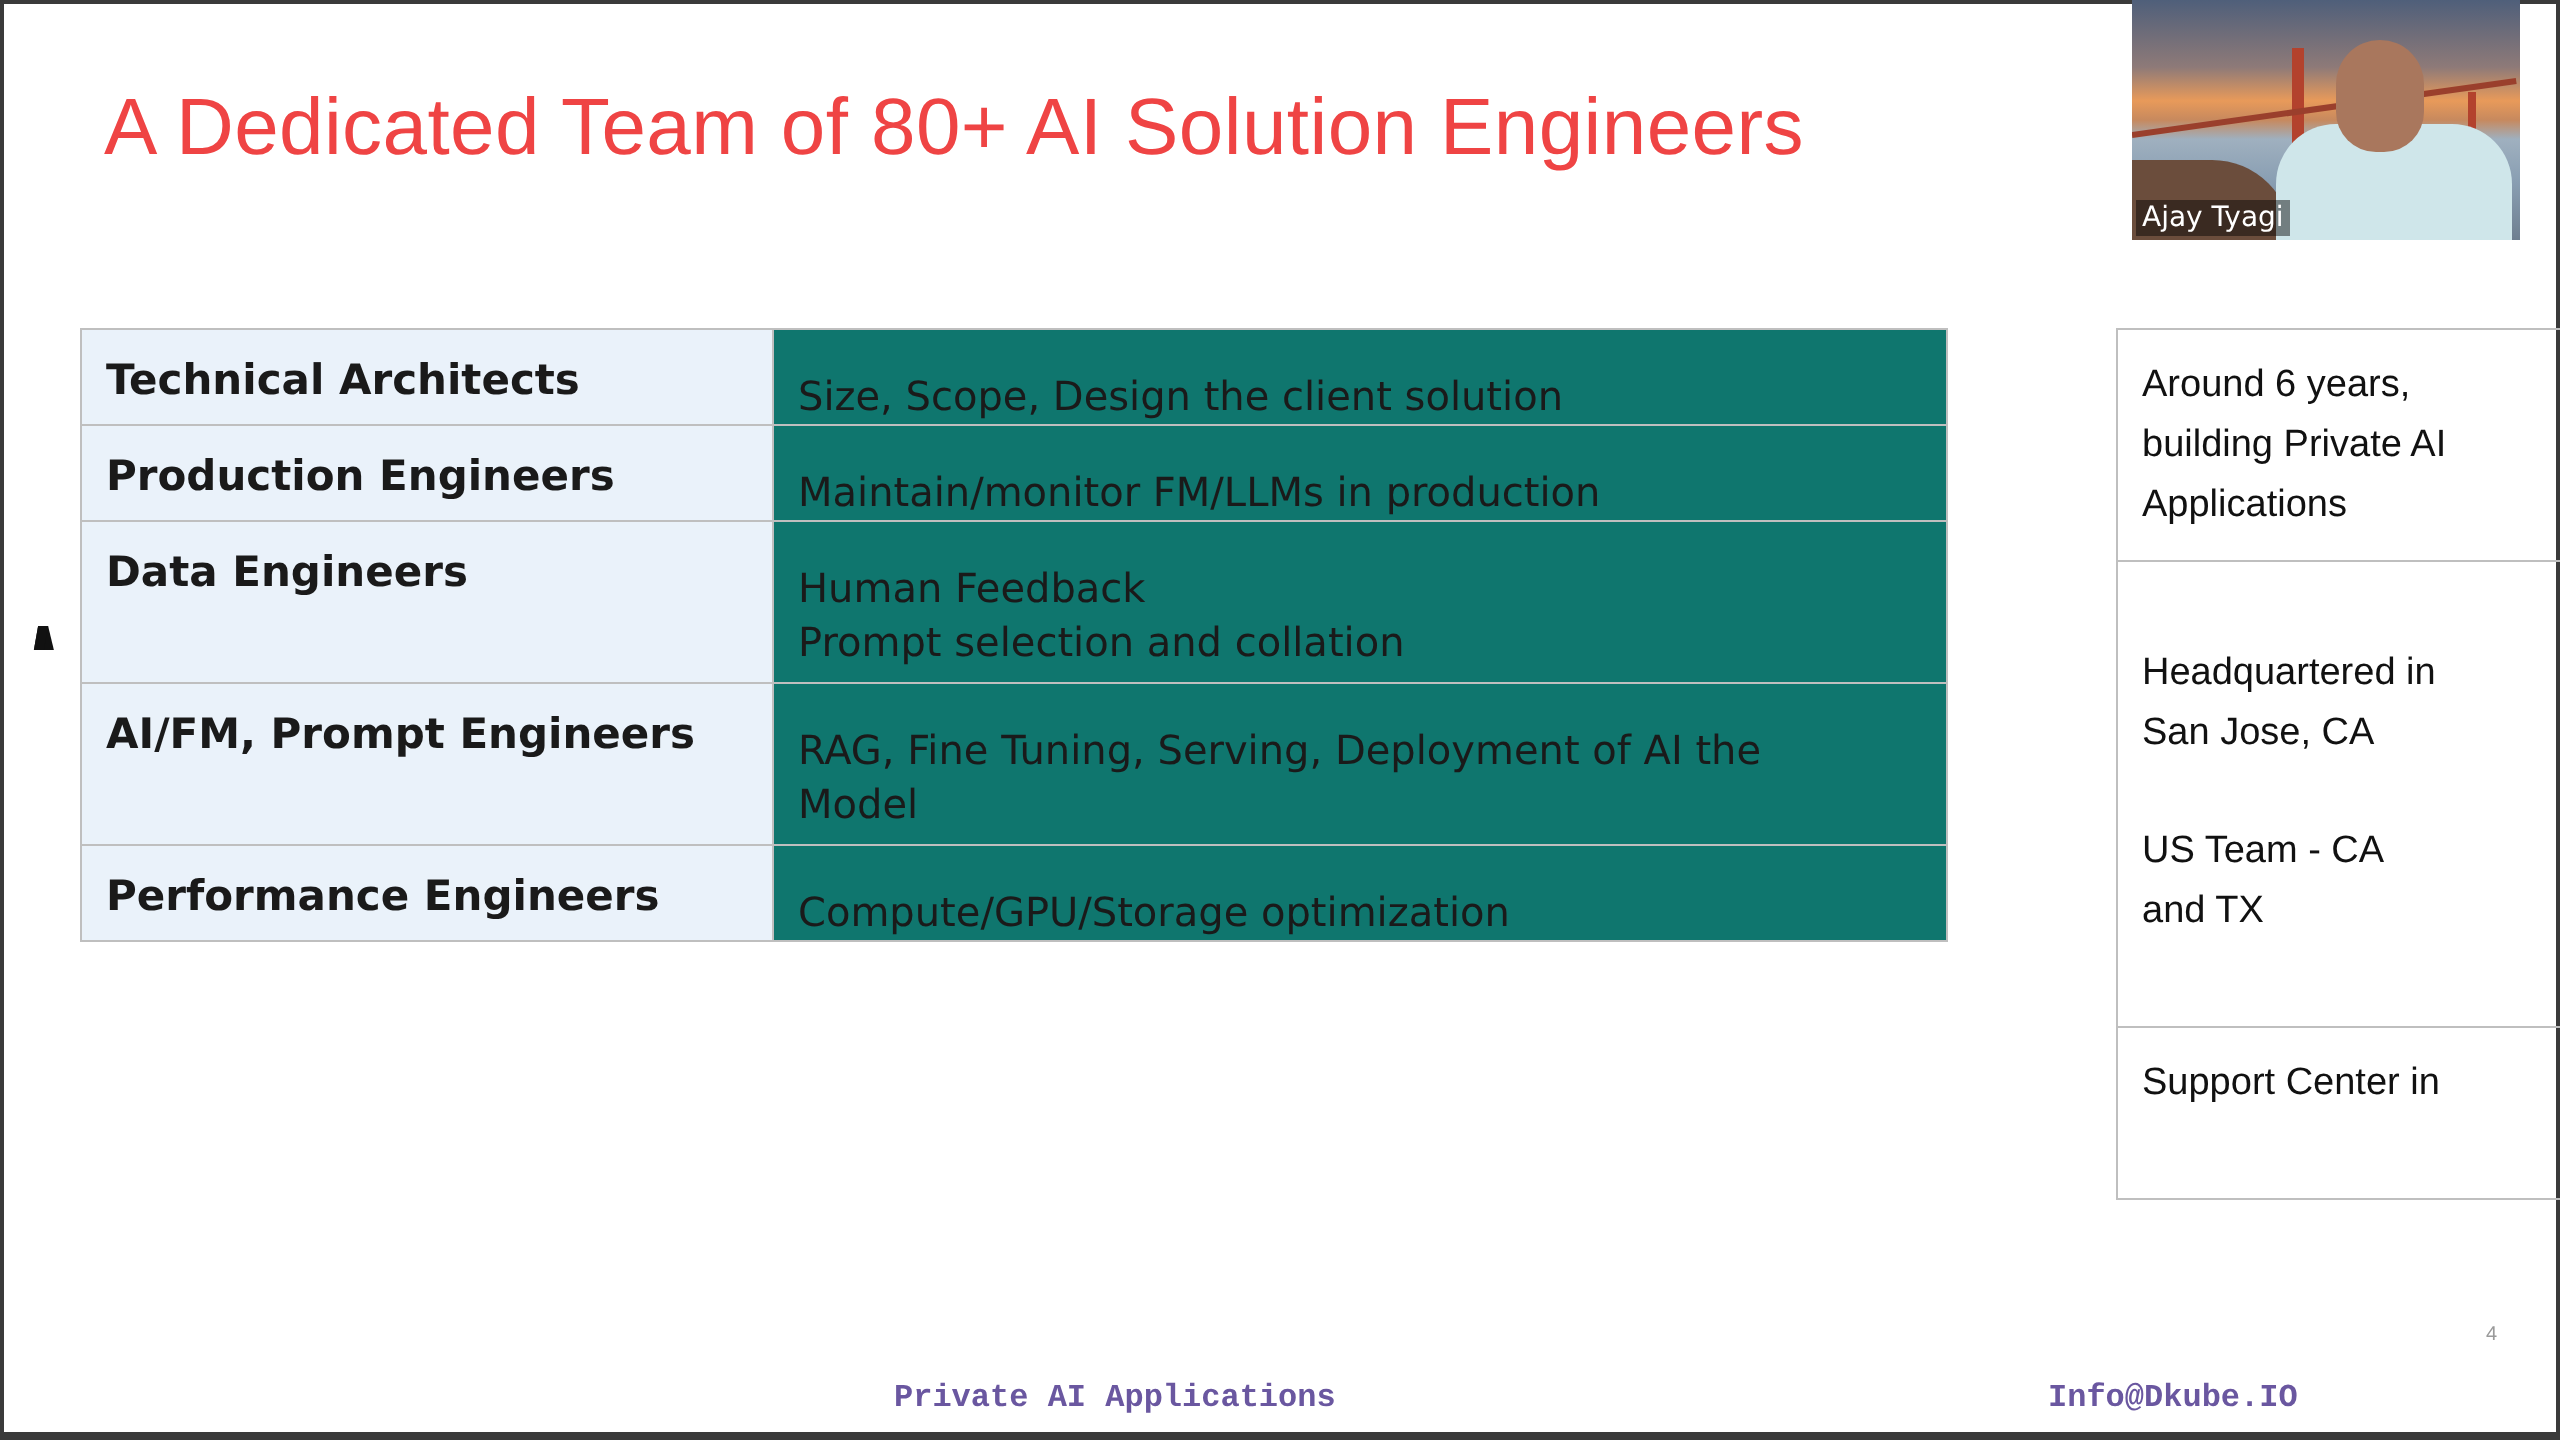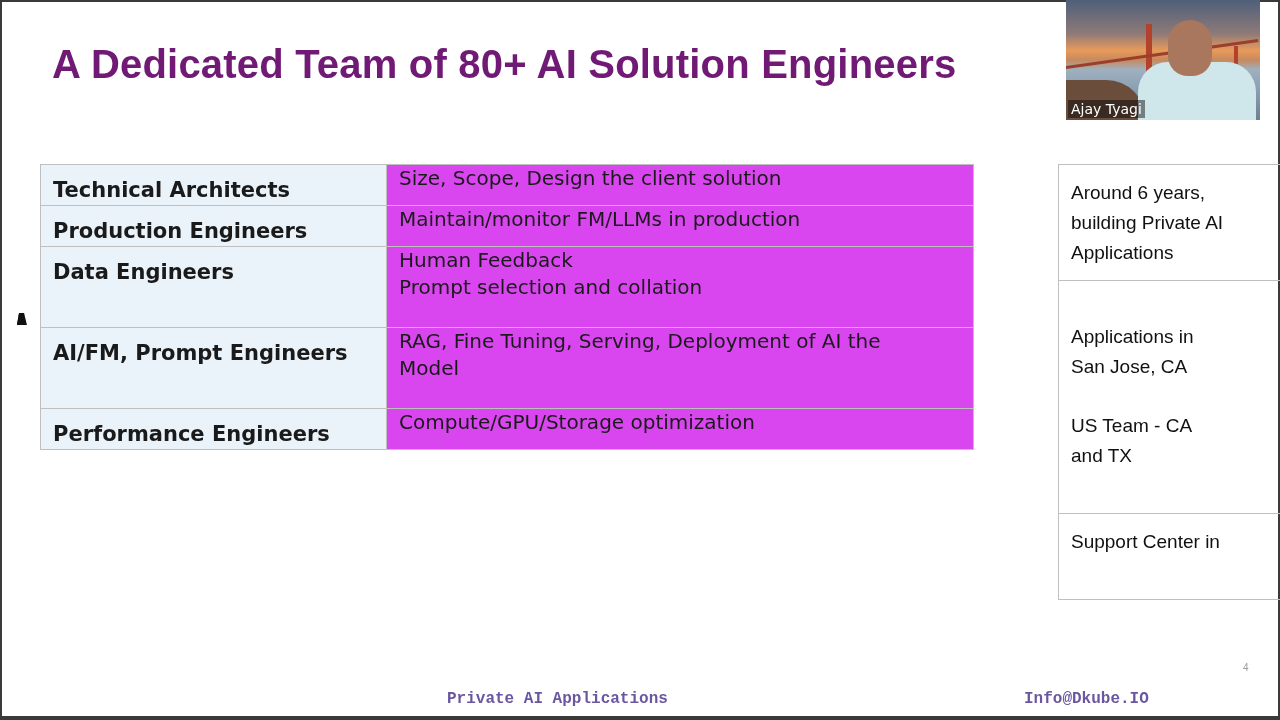--- a/index.html
+++ b/index.html
@@ -7,22 +7,22 @@
     width:1280px; height:720px; overflow:hidden; position:relative;
     background:#3a3a3a;
     font-family:"Liberation Sans", sans-serif;
   }
   .slide {
     position:absolute; left:2px; top:2px; width:1276px; height:714px;
     background:#ffffff;
   }
   .title {
     position:absolute; left:50px; top:40px;
-    font-family:"Liberation Sans", sans-serif; font-weight:bold;
-    font-size:40px; color:#701a75; letter-spacing:0.2px; white-space:nowrap;
+    font-family:"Liberation Sans", sans-serif; font-weight:normal;
+    font-size:40px; color:#ef4444; letter-spacing:0.2px; white-space:nowrap;
   }
   .video-tile {
     position:absolute; left:1066px; top:0; width:194px; height:120px; overflow:hidden;
     background:linear-gradient(180deg,#4f5f7a 0%,#8e7a78 28%,#e89a5a 42%,#c7895e 50%,#9fb0bf 58%,#8a9fb3 75%,#6e7f90 100%);
   }
   .video-tile .bridge-tower { position:absolute; width:6px; background:#b3422d; }
   .video-tile .bridge-deck { position:absolute; left:0; top:66px; width:194px; height:3px; background:#9a3f2c; transform:rotate(-8deg); transform-origin:left; }
   .video-tile .hill { position:absolute; left:0; top:80px; width:80px; height:40px; background:#6b4d3c; border-top-right-radius:40px; }
   .video-tile .person-head { position:absolute; left:102px; top:20px; width:44px; height:56px; border-radius:22px 22px 20px 20px; background:#a9775d; }
   .video-tile .person-body { position:absolute; left:72px; top:62px; width:118px; height:70px; border-radius:30px 30px 0 0; background:#cfe6ea; }
@@ -36,21 +36,21 @@
   }
   .roles-table td {
     border:1.5px solid #bfbfbf; vertical-align:top; padding:0 12px;
     color:#1a1a1a;
   }
   .roles-table td.role {
     width:346px; background:#eaf2fa; font-weight:bold; font-size:21px;
     padding-top:13px;
   }
   .roles-table td.desc {
-    background:#d946ef; font-size:20px; line-height:27px; padding-top:0;
+    background:#0f766e; font-size:20px; line-height:27px; padding-top:20px;
   }
   .roles-table tr.h55 td { height:41px; box-sizing:border-box; }
   .roles-table tr.h81 td { height:81px; box-sizing:border-box; }
   .desc-line { display:block; }
   .side-box {
     position:absolute; left:1012px; top:162px; width:230px; height:436px;
     border:1.5px solid #bfbfbf; box-sizing:border-box;
     font-family:"Liberation Sans", sans-serif; font-size:19px; line-height:30px; color:#111;margin-left:44px;
   }
   .side-cell { position:absolute; left:0; width:100%; box-sizing:border-box; padding:0 12px; }
@@ -116,21 +116,21 @@
   </tbody>
     </table>
 
   <div class="side-box">
     <div class="side-cell c1">
       <div>Around 6 years,</div>
       <div>building Private AI</div>
       <div>Applications</div>
     </div>
     <div class="side-cell c2">
-      <div>Applications in</div>
+      <div>Headquartered in</div>
       <div>San Jose, CA</div>
       <div class="para-gap"></div>
       <div>US Team - CA</div>
       <div>and TX</div>
     </div>
     <div class="side-cell c3">
       <div>Support Center in</div>
     </div>
   </div>
 

